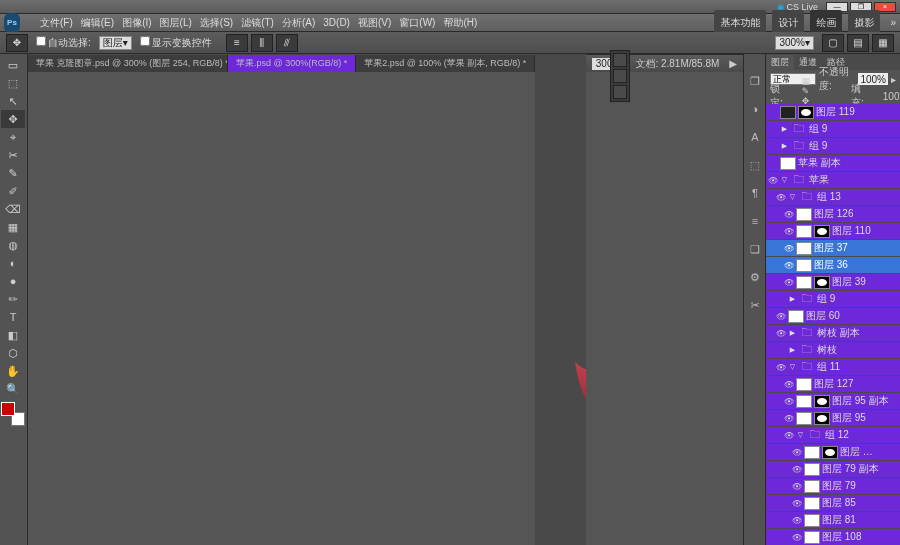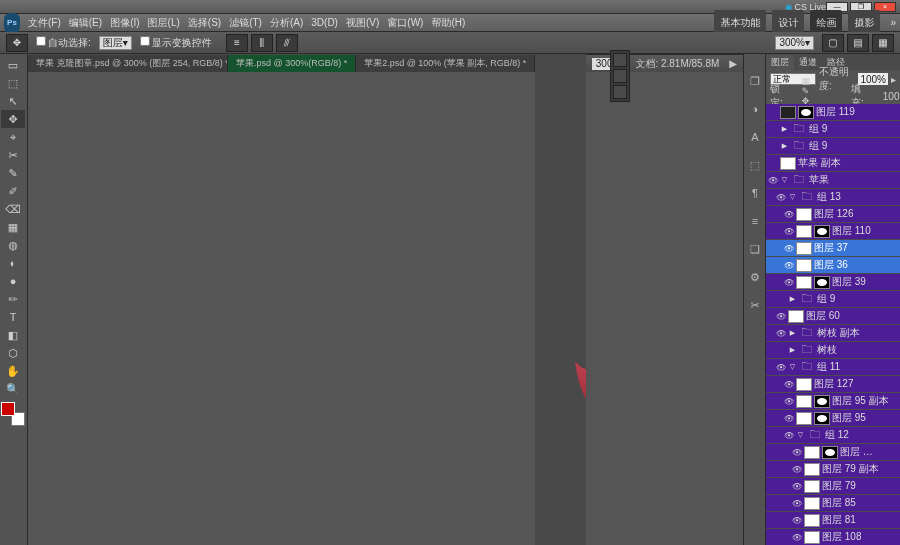--- a/index.html
+++ b/index.html
@@ -2,25 +2,25 @@
 <html><head>
 <meta charset="utf-8">
 <style>
 *{margin:0;padding:0;box-sizing:border-box;font-family:"Microsoft YaHei",sans-serif;font-size:10px;user-select:none}
 body{width:900px;height:545px;background:#555;overflow:hidden}
 .app{display:flex;flex-direction:column;height:100%}
 .titlebar{height:14px;background:linear-gradient(#6f6f6f,#5a5a5a);display:flex;align-items:center;justify-content:flex-end;padding:0 4px;border-bottom:1px solid #2a2a2a}
 .win-btns{display:flex;gap:2px}
 .win-btn{width:22px;height:10px;border:1px solid #333;display:flex;align-items:center;justify-content:center;font-size:7px}
 .win-min{background:#ddd}.win-max{background:#ddd}.win-close{background:#e74c3c;color:#fff}
-.cslive{margin-right:0;display:flex;align-items:center;gap:2px;color:#ddd;font-size:9px}
+.cslive{margin-right:8px;display:flex;align-items:center;gap:2px;color:#ddd;font-size:9px}
 .cslive::before{content:"◉";color:#2ad}
 
 .menubar{height:18px;background:linear-gradient(#707070,#5f5f5f);display:flex;align-items:center;padding:0 4px;gap:2px;border-bottom:1px solid #2a2a2a;color:#ddd}
-.ps-icon{width:16px;height:20px;background:#1a4a6e;color:#9cf;font-weight:bold;font-size:8px;display:flex;align-items:center;justify-content:center;border-radius:6px;margin-right:2px}
+.ps-icon{width:16px;height:20px;background:#1a4a6e;color:#9cf;font-weight:bold;font-size:8px;display:flex;align-items:center;justify-content:center;border-radius:6px;margin-right:14px}
 .menu-item{padding:1px 4px;cursor:pointer}
 .menu-sep{flex:1}
 .menubar .right{display:flex;align-items:center;gap:6px}
 .top-tab{padding:6px 6px;background:#444;border-radius:2px}
 .top-tab.active{background:#333}
 
 .optbar{height:22px;background:linear-gradient(#5c5c5c,#4e4e4e);display:flex;align-items:center;padding:0 6px;gap:8px;border-bottom:1px solid #2a2a2a;color:#ddd}
 .tool-icon{width:22px;height:18px;background:#3a3a3a;border:1px solid #222;display:flex;align-items:center;justify-content:center}
 .chk{display:flex;align-items:flex-start;gap:2px}
 .chk input{width:10px;height:10px}
@@ -32,21 +32,21 @@
 .toolbox{width:28px;background:#535353;border-right:1px solid #2a2a2a;padding:2px 1px;display:flex;flex-direction:column;gap:0}
 .tool{width:24px;height:18px;display:flex;align-items:center;justify-content:center;color:#ccc;cursor:pointer;font-size:11px}
 .tool.sel{background:#3a3a3a}
 .swatches{margin-top:4px;width:24px;height:24px;position:relative}
 .swatch-fg{width:14px;height:14px;background:#c00;border:1px solid #fff;position:absolute;top:0;left:0}
 .swatch-bg{width:14px;height:14px;background:#fff;border:1px solid #777;position:absolute;bottom:0;right:0}
 
 .center{flex:1;display:flex;flex-direction:row;min-width:0}
 .doctabs{height:18px;background:#4a4a4a;display:flex;align-items:flex-end;overflow:hidden}
 .doctab{padding:2px 8px;background:#3d3d3d;color:#bbb;font-size:9px;border-right:1px solid #2a2a2a;max-width:200px;white-space:nowrap;overflow:hidden;cursor:pointer}
-.doctab.active{background:#14532d}
+.doctab.active{background:#6d28d9}
 .canvas-wrap{flex:1;background:#494949;position:relative;overflow:hidden}
 .canvas{position:absolute;inset:0}
 .apple{position:absolute;left:40px;top:160px;width:230px;height:230px}
 .apple-body{position:absolute;left:0;top:30px;width:220px;height:210px;border-radius:50% 50% 48% 48%/55% 55% 50% 50%;background:radial-gradient(ellipse at 35% 30%,#f7bccc 0%,#e35 20%,#b20f1f 55%,#6a0610 100%);box-shadow:inset -30px -20px 50px rgba(0,0,0,.55),inset 20px 15px 40px rgba(255,255,255,.25)}
 .apple-body::before{content:"";position:absolute;left:18%;top:8%;width:40%;height:25%;background:radial-gradient(ellipse,rgba(255,255,255,.8),transparent 70%);border-radius:50%;transform:rotate(-15deg)}
 .bite{position:absolute;left:-8px;top:75px;width:40px;height:80px;background:#494949;border-radius:50%}
 .bite::after{content:"";position:absolute;right:-4px;top:6px;bottom:6px;width:14px;background:#f7e4b8;border-radius:50% 0 0 50%}
 .stem{position:absolute;left:105px;top:-5px;width:8px;height:55px;background:linear-gradient(90deg,#5b3a12,#8b6a34,#4a2f0e);border-radius:4px;transform:rotate(6deg)}
 .leaf{position:absolute;left:115px;top:-30px;width:120px;height:55px;background:linear-gradient(135deg,#c3d46a,#7f9e2e 50%,#4a6612);border-radius:4px 60% 10px 60%;transform:rotate(-18deg)}
 .leaf::after{content:"";position:absolute;left:8%;top:50%;width:84%;height:1px;background:rgba(255,255,255,.4)}
@@ -65,21 +65,21 @@
 
 .panels{width:135px;background:#535353;border-left:1px solid #2a2a2a;display:flex;flex-direction:column}
 .ptabs{height:16px;background:#4a4a4a;display:flex;align-items:center;color:#ccc}
 .ptab{padding:1px 5px;font-size:9px;cursor:pointer}
 .ptab.active{background:#535353}
 .opacity-row{height:18px;display:flex;align-items:center;justify-content:space-between;padding:0 4px;gap:3px;color:#ccc;font-size:9px}
 .opacity-row input{width:46px;height:12px;font-size:9px;padding:0 2px;border:1px solid #777;background:#eee}
 .opacity-row .num{background:#eee;color:#222;padding:0 2px;height:12px;display:flex;align-items:center}
 .blend-row{height:16px;display:flex;align-items:center;padding:0 4px;gap:19px;color:#ccc;font-size:9px}
 .blend-row .icons{display:flex;gap:3px;font-size:9px}
-.layers{flex:1;overflow-y:auto;overflow-x:hidden;background:#4c1d95}
+.layers{flex:1;overflow-y:auto;overflow-x:hidden;background:#6d28d9}
 .layers::-webkit-scrollbar{width:10px}.layers::-webkit-scrollbar-thumb{background:#777}.layers::-webkit-scrollbar-track{background:#444}
 .layer{display:flex;align-items:center;min-height:15px;padding:1px 2px;gap:2px;color:#ddd;font-size:9px;border-bottom:1px solid #4a4a4a}
 .layer.sel{background:#3875d7;color:#fff}
 .eye{width:10px;text-align:center;font-size:8px}
 .disc{width:9px;text-align:center;font-size:7px}
 .thumb{width:16px;height:13px;background:#fff;border:1px solid #888;flex-shrink:0}
 .thumb.mask{background:#000;position:relative}
 .thumb.mask::after{content:"";position:absolute;inset:2px;background:#fff;border-radius:50%}
 .thumb.dark{background:#222}
 .thumb.folder{background:transparent;border:none;color:#bbb;font-size:11px;display:flex;align-items:center;justify-content:center}

